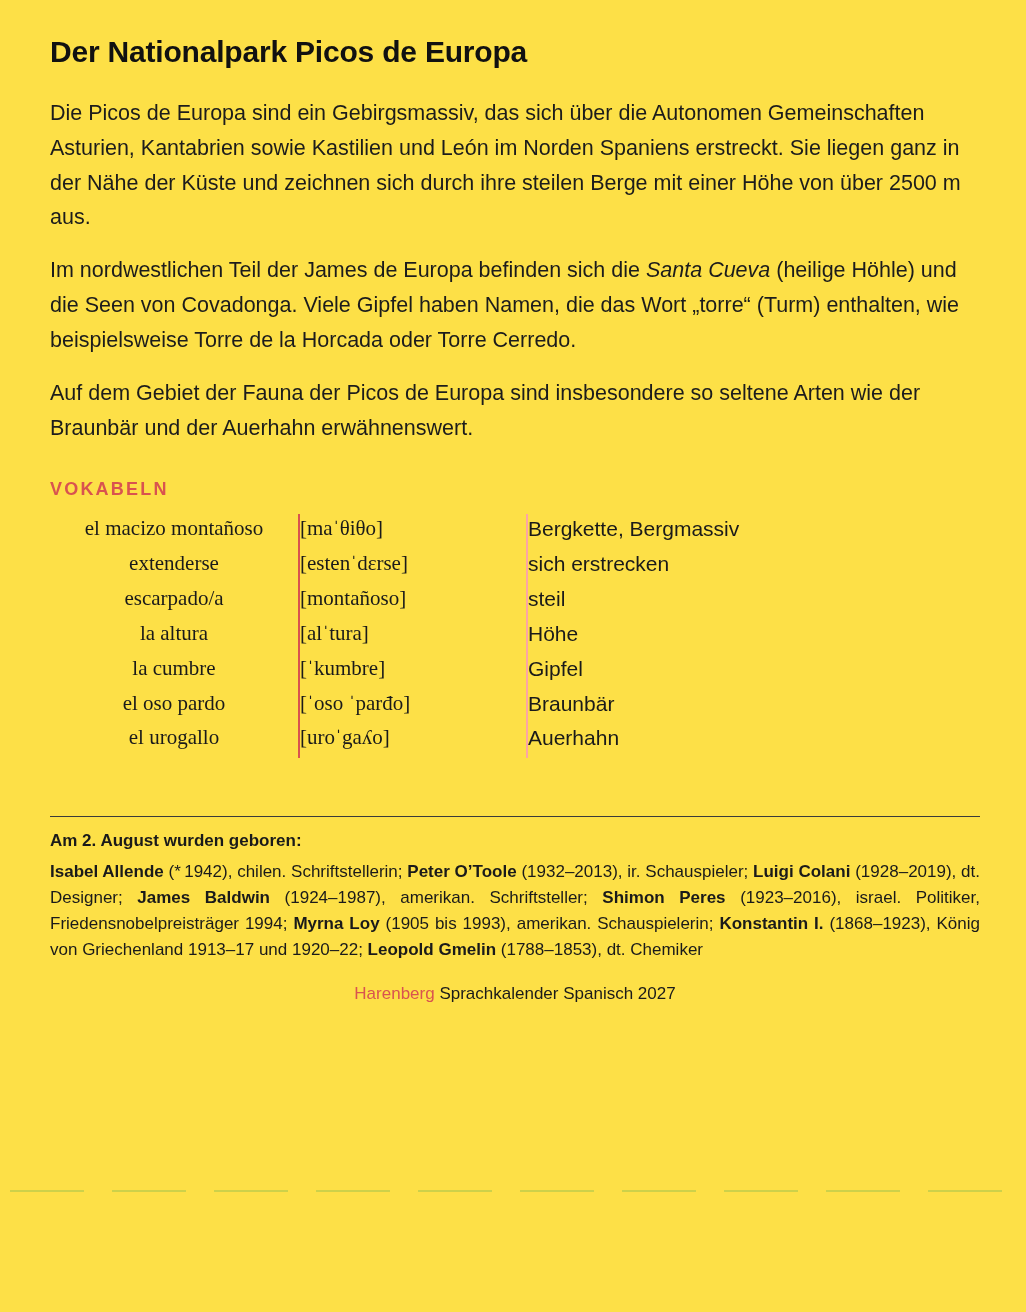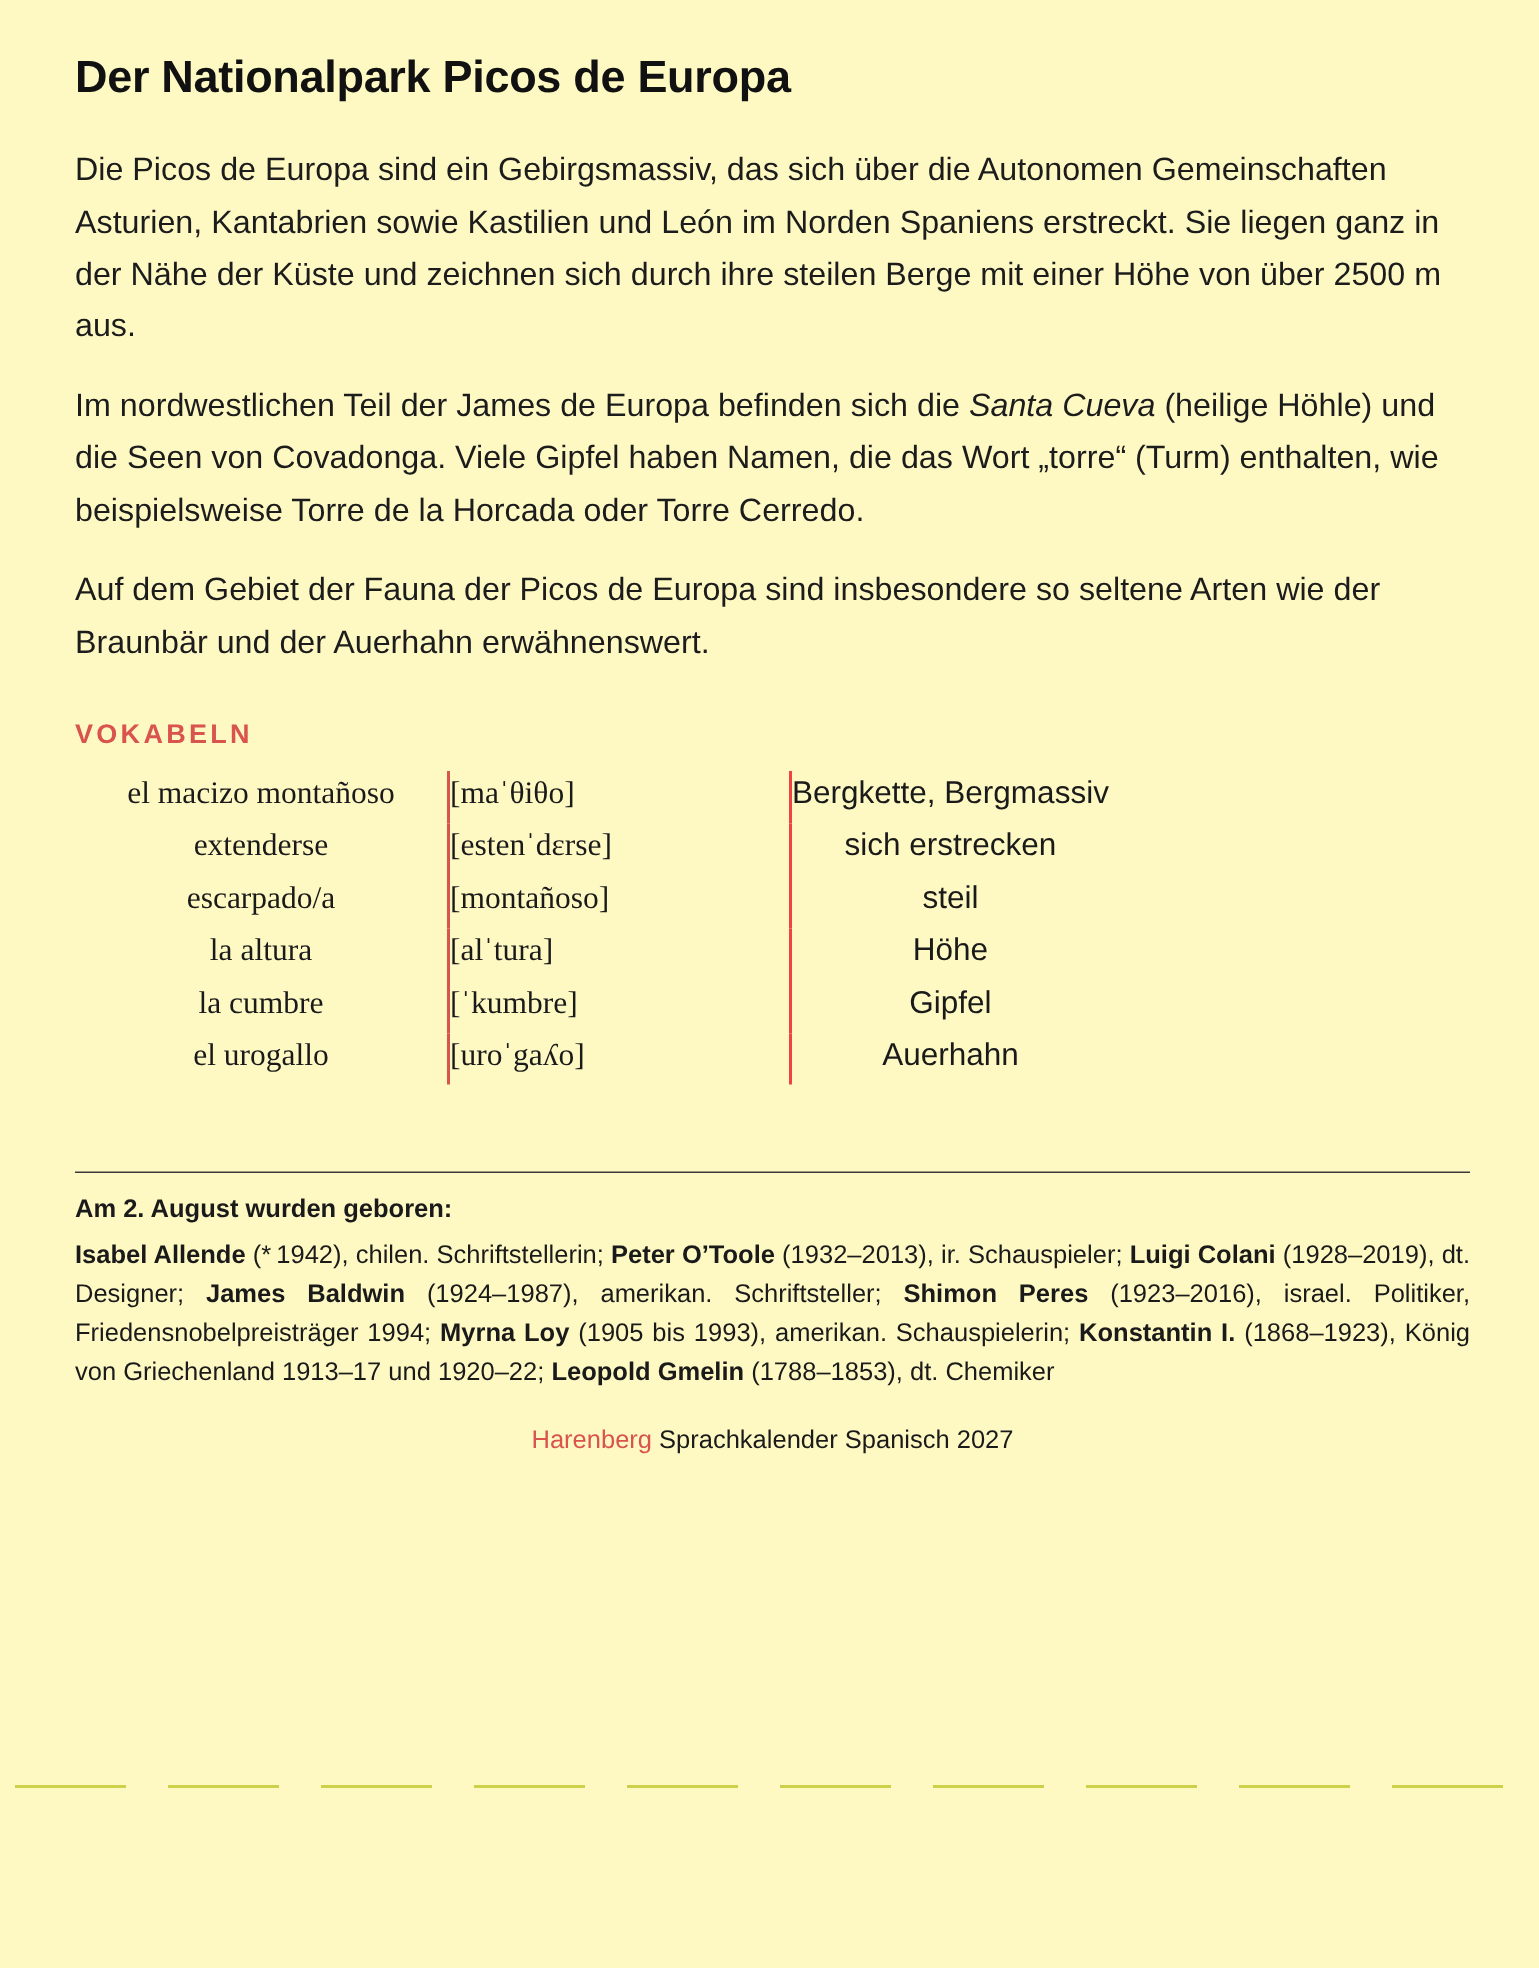--- a/index.html
+++ b/index.html
@@ -13,21 +13,21 @@
     font-family: "Liberation Sans", sans-serif;
     color: #1a1a1a;
     position: relative;
     overflow: hidden;
   }
   .page {
     position: absolute;
     left: 0; top: 0;
     width: 1026px;
     height: 1312px;
-    background: #fef9c3;
+    background: #fde047;
   }
   .content {
     position: absolute;
     left: 50px;
     top: 34px;
     width: 930px;
   }
   h1.title {
     font-size: 30px;
     font-weight: bold;
@@ -72,24 +72,23 @@
   }
   td.ipa {
     font-family: "Liberation Serif", serif;
     font-size: 22px;
     width: 226px;
     border-left: 2px solid #d9534f;
     padding-left: 16px;
     padding-right: 16px;
   }
   td.de {
-    border-left: 2px solid #ef4444;
+    border-left: 2px solid #fca5a5;
     padding-left: 16px;
     font-size: 20.5px;
-    text-align: center;
   }
   .divider {
     border: 0;
     border-top: 1px solid #3a3a3a;
     margin: 58px 0 0 0;
     width: 930px;
   }
   .birth-head {
     font-size: 17px;
     font-weight: bold;
@@ -160,20 +159,25 @@
           </tr>
           <tr>
             <td class="es">la altura</td>
             <td class="ipa">[alˈtura]</td>
             <td class="de">Höhe</td>
           </tr>
           <tr>
             <td class="es">la cumbre</td>
             <td class="ipa">[ˈkumbre]</td>
             <td class="de">Gipfel</td>
+          </tr>
+          <tr>
+            <td class="es">el oso pardo</td>
+            <td class="ipa">[ˈoso ˈparđo]</td>
+            <td class="de">Braunbär</td>
           </tr>
           <tr>
             <td class="es">el urogallo</td>
             <td class="ipa">[uroˈgaʎo]</td>
             <td class="de">Auerhahn</td>
           </tr>
         </tbody>
     </table>
 
     <hr class="divider">

